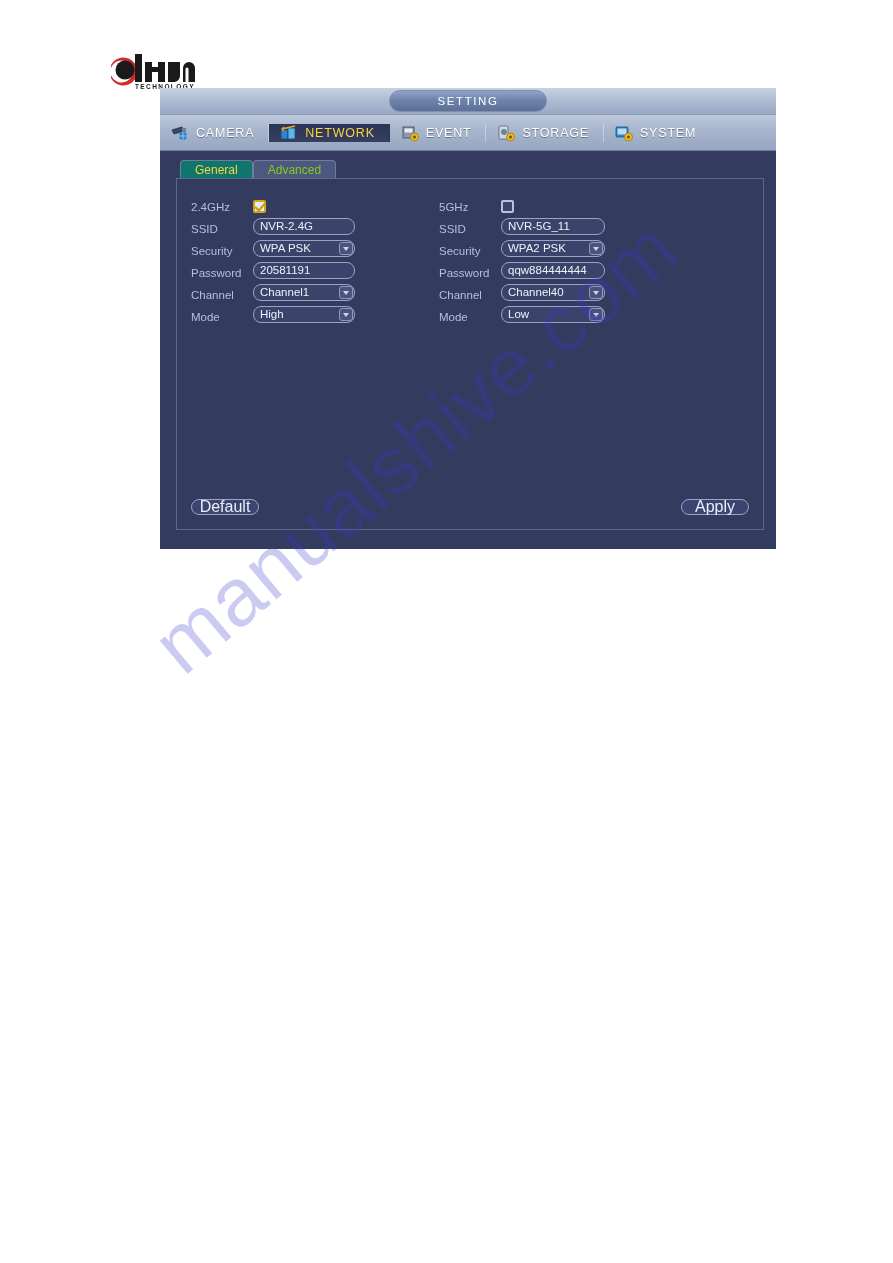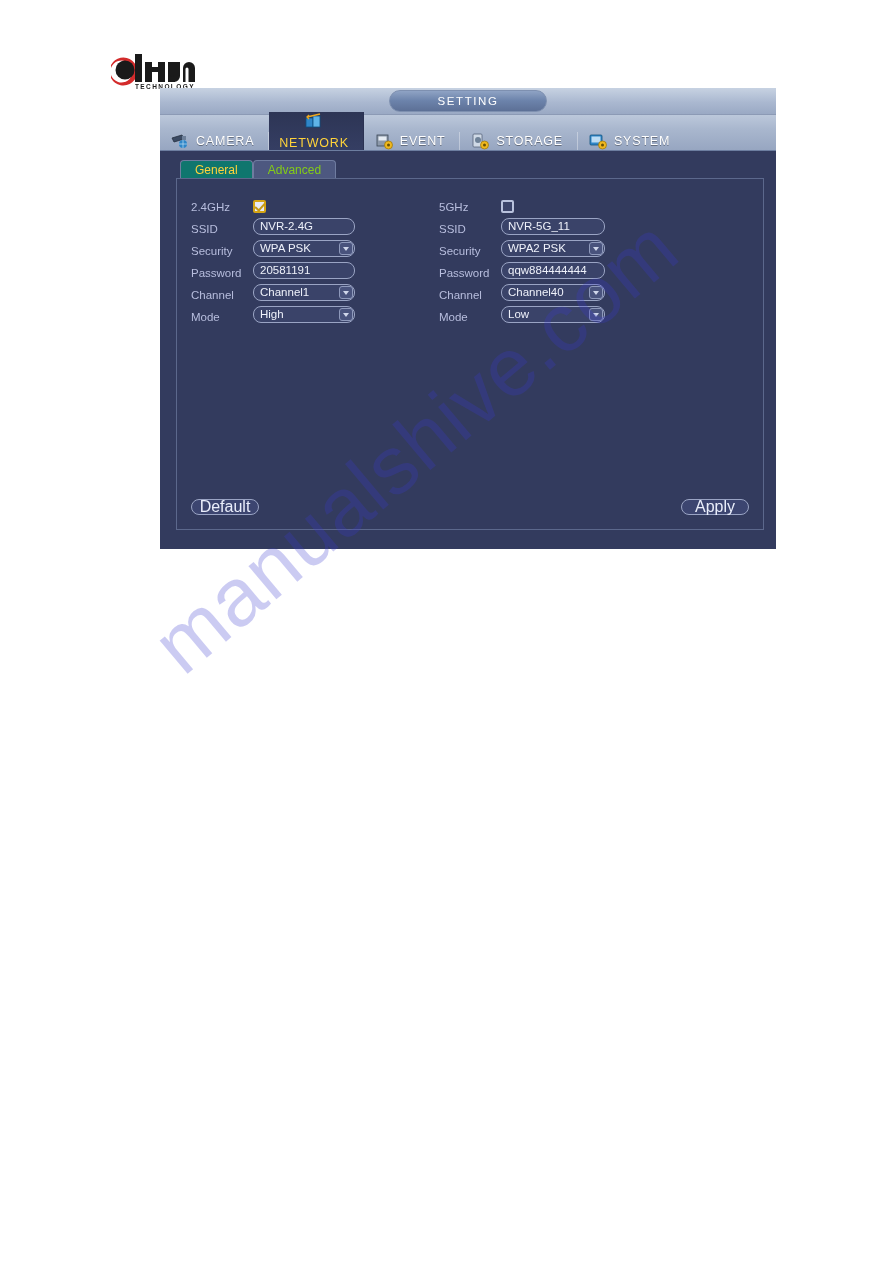--- a/index.html
+++ b/index.html
@@ -85,21 +85,21 @@
     line-height: 21px;
     box-sizing: border-box;
   }
 
   
   .tabbar {
     position: relative;
     height: 35px;
     background: linear-gradient(180deg, #bcc8db 0%, #a9b7ce 40%, #97a6c1 100%);
     display: flex;
-    align-items: flex-end;
+    align-items: center;
     border-bottom: 1px solid #6d7ea0;
   }
   .tab {
     display: flex;
     align-items: center;
     gap: 6px;
     padding: 0 14px 0 10px;
     color: #ffffff;
     font-size: 12.5px;
     letter-spacing: 0.8px;
@@ -107,21 +107,20 @@
     border-right: 1px solid rgba(255,255,255,0.35);
     position: relative;
     box-sizing: border-box;
   }
   .tab:last-child { border-right: none; }
   .tab.active {
     background: linear-gradient(180deg, #2d3555 0%, #353e63 100%);
     color: #ffd33a;
     text-shadow: none;
     border-right: 1px solid #2b3252;
-    flex-direction: column;
   }
   .tab .ticon { width: 20px; height: 18px; flex: none; }
 
   
   .dlg-body {
     display: flex;
     height: 398px;
   }
   .sidebar {
     width: 110px;

